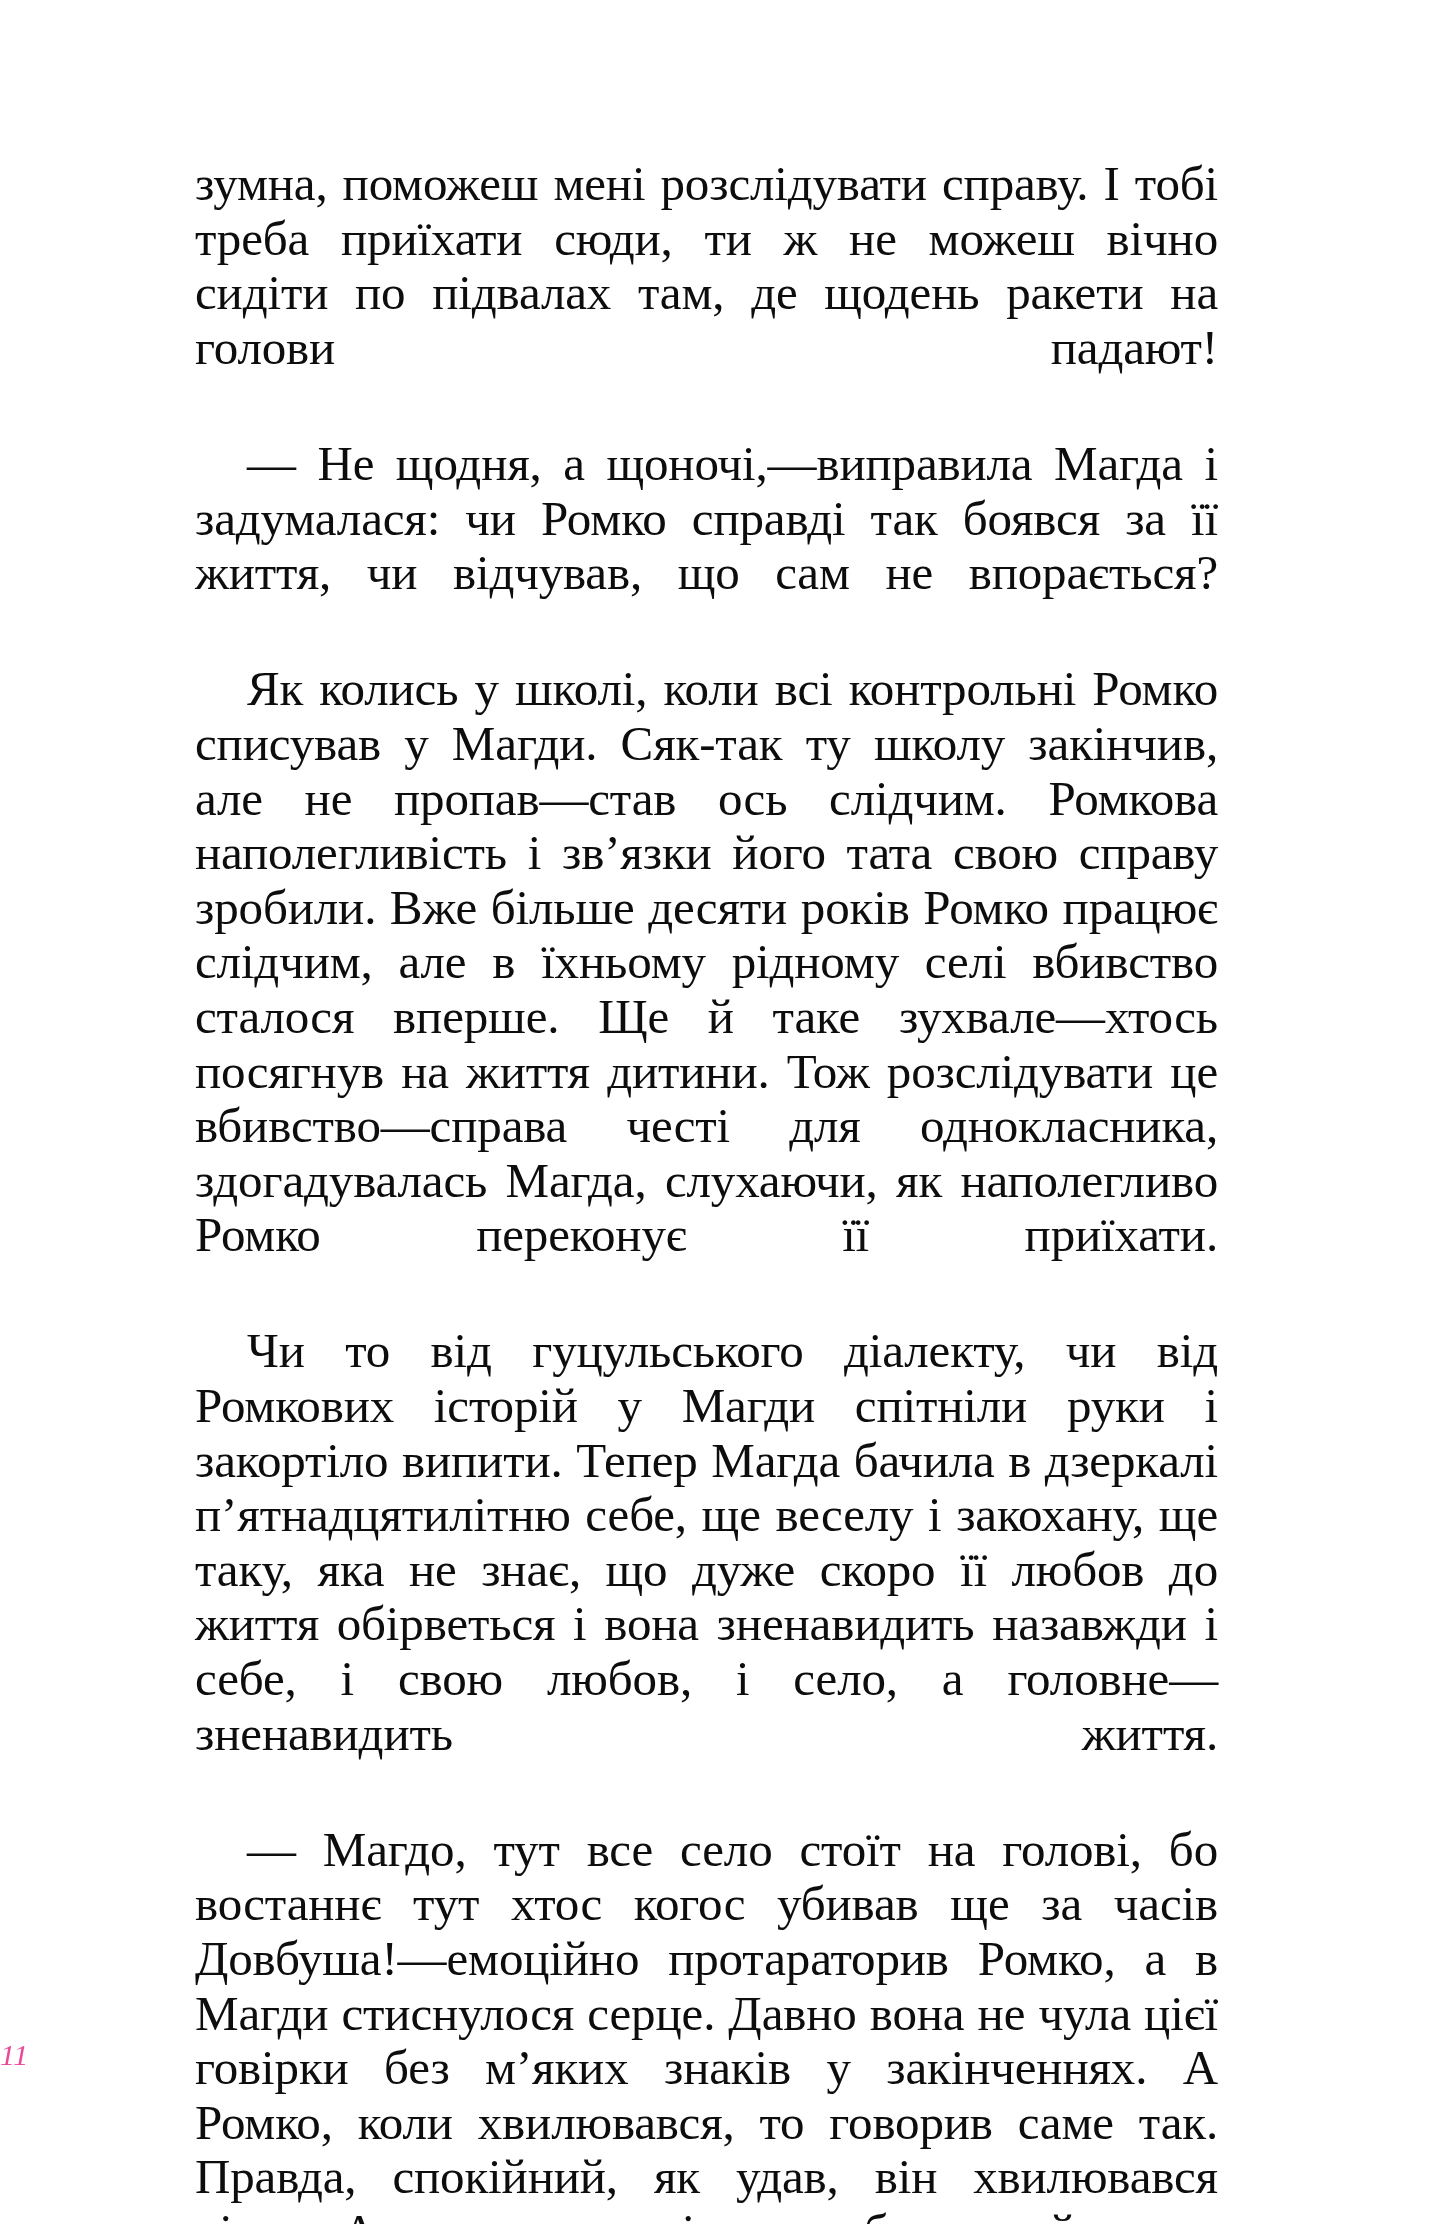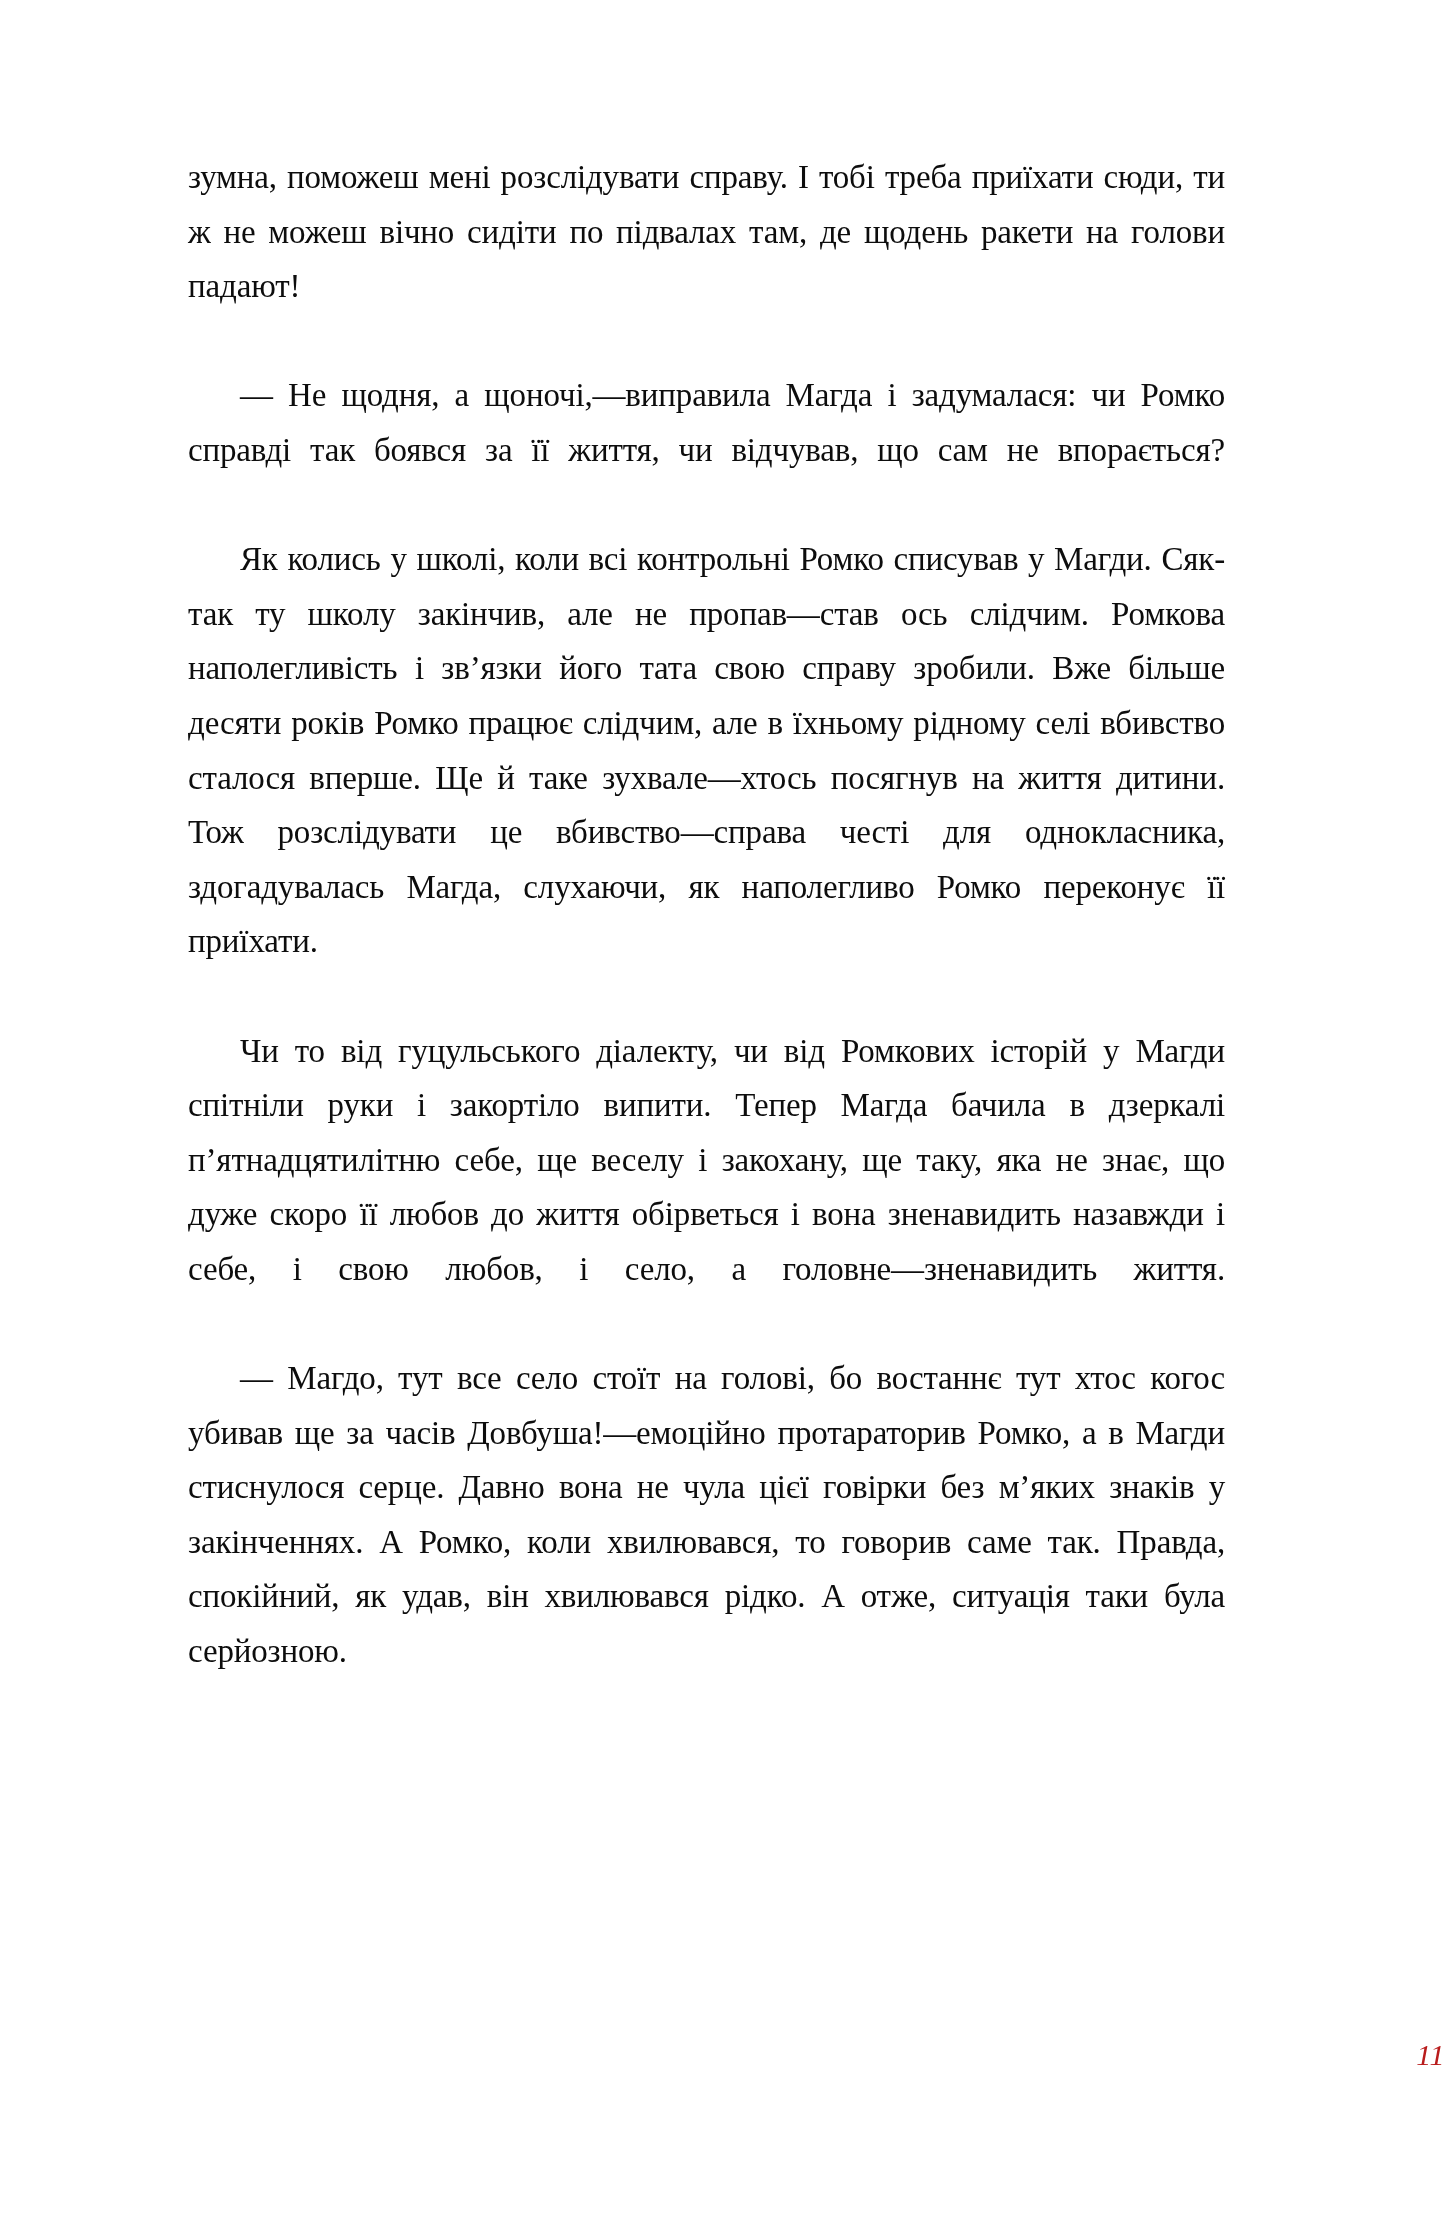--- a/index.html
+++ b/index.html
@@ -26,22 +26,22 @@
   }
 
   #text-column {
     position: absolute;
     left: 188px;
     top: 150px;
     width: 1037px;
   }
 
   .para {
-    margin: 0;
-    font-size: 33px;
+    margin: 7px;
+    font-size: 49px;
     line-height: 54.6px;
     text-align: justify;
     text-justify: inter-word;
     letter-spacing: -0.15px;
     word-spacing: 0.2px;
     hyphens: manual;
     -webkit-hyphens: manual;
   }
 
   .para.indent {
@@ -53,25 +53,25 @@
     content: "";
     display: inline-block;
     width: 100%;
   }
 
   #folio {
     position: absolute;
     left: 0;
     top: 2038px;
     width: 1445px;
-    text-align: right;
+    text-align: left;
     font-size: 30px;
     font-style: italic;
     font-family: "Liberation Serif", "DejaVu Serif", serif;
-    color: #b91c1c;
+    color: #ec4899;
     letter-spacing: 0.5px;
   }
 </style>
 </head>
 <body>
 
 <div id="page">
 
   <div id="text-column">
     <p class="para">зумна, поможеш мені розслідувати справу. І тобі треба приїхати сюди, ти ж не можеш вічно сидіти по підвалах там, де щодень ракети на голови падают!</p>

